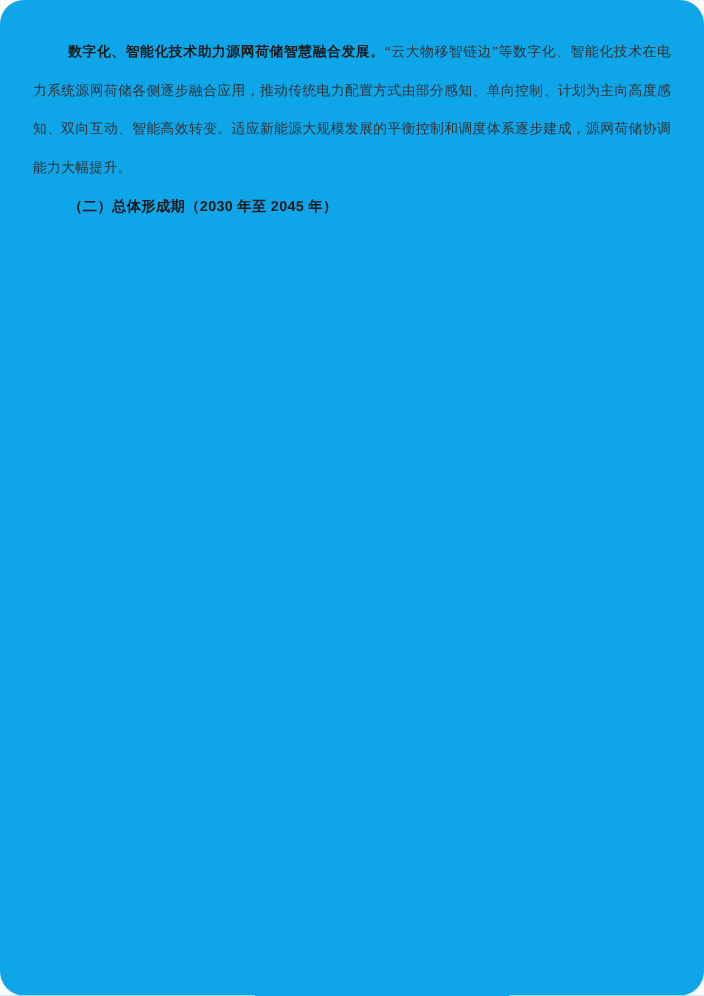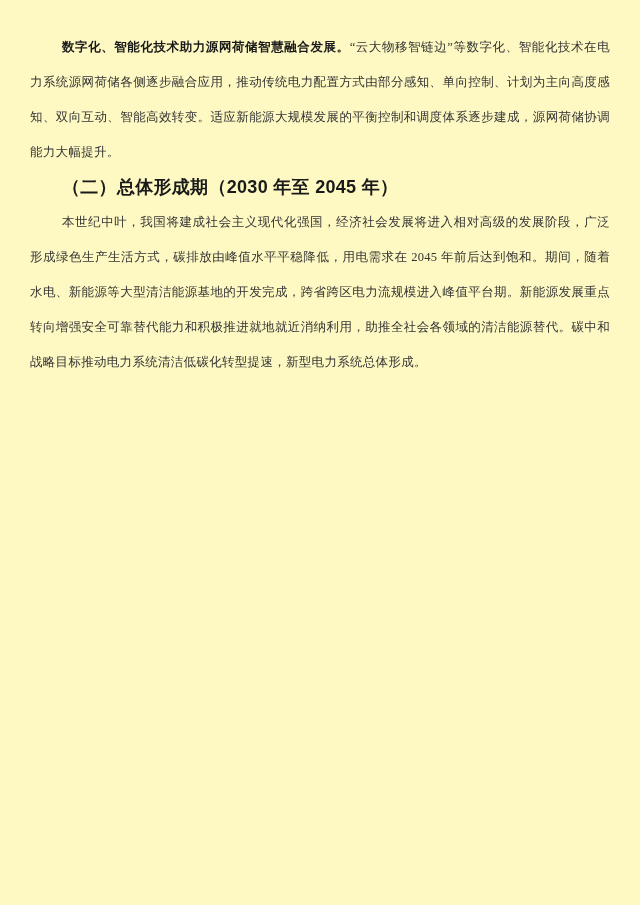--- a/index.html
+++ b/index.html
@@ -6,56 +6,56 @@
     margin: 0;
     padding: 0;
     background: #ffffff;
   }
   .page {
     position: relative;
     box-sizing: border-box;
     width: 640px;
     height: 905px;
     margin: 0;
-    background: #fef9c3;
+    background: #0ea5e9;
     overflow: hidden;
     font-family: "Liberation Serif", "DejaVu Serif", serif;
     font-size: 12.5px;
     line-height: 35px;
     color: #333333;
     padding: 30px 30px 14px 30px;
+    border-radius: 22px;
   }
   .para {
     margin: 0;
     text-align: justify;
     text-indent: 32px;
     letter-spacing: 0.3px;
   }
   .para .lead {
     font-weight: bold;
     color: #1a1a1a;
   }
   .section-heading {
     margin: 0;
     text-indent: 32px;
     font-weight: bold;
     color: #1a1a1a;
     font-family: "Liberation Sans", "DejaVu Sans", sans-serif;
-    font-size: 18px;
+    font-size: 13px;
     letter-spacing: 0.3px;
   }
 </style>
 </head>
 <body>
 
 <div class="page">
 
   <p class="para"><span class="lead">数字化、智能化技术助力源网荷储智慧融合发展。</span><span>“云大物移智链边”等数字化、智能化技术在电力系统源网荷储各侧逐步融合应用，推动传统电力配置方式由部分感知、单向控制、计划为主向高度感知、双向互动、智能高效转变。适应新能源大规模发展的平衡控制和调度体系逐步建成，源网荷储协调能力大幅提升。</span></p>
 
 
   <p class="section-heading">（二）总体形成期（2030 年至 2045 年）</p>
 
-  <p class="para"><span class="lead"></span><span>本世纪中叶，我国将建成社会主义现代化强国，经济社会发展将进入相对高级的发展阶段，广泛形成绿色生产生活方式，碳排放由峰值水平平稳降低，用电需求在 2045 年前后达到饱和。期间，随着水电、新能源等大型清洁能源基地的开发完成，跨省跨区电力流规模进入峰值平台期。新能源发展重点转向增强安全可靠替代能力和积极推进就地就近消纳利用，助推全社会各领域的清洁能源替代。碳中和战略目标推动电力系统清洁低碳化转型提速，新型电力系统总体形成。</span></p>
 
 
 
 
 </div>
 
 </body></html>

